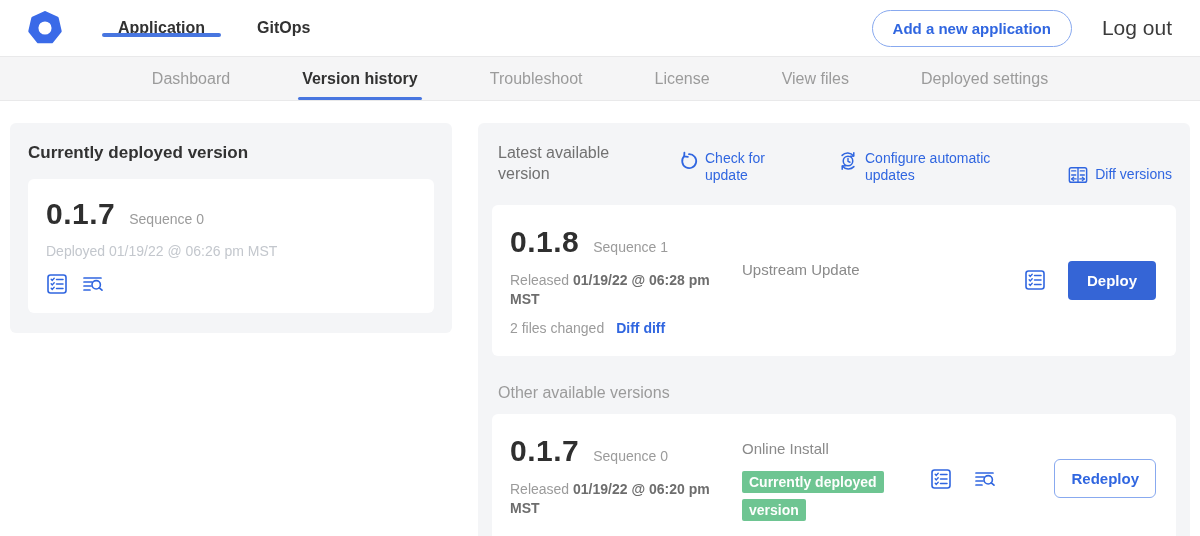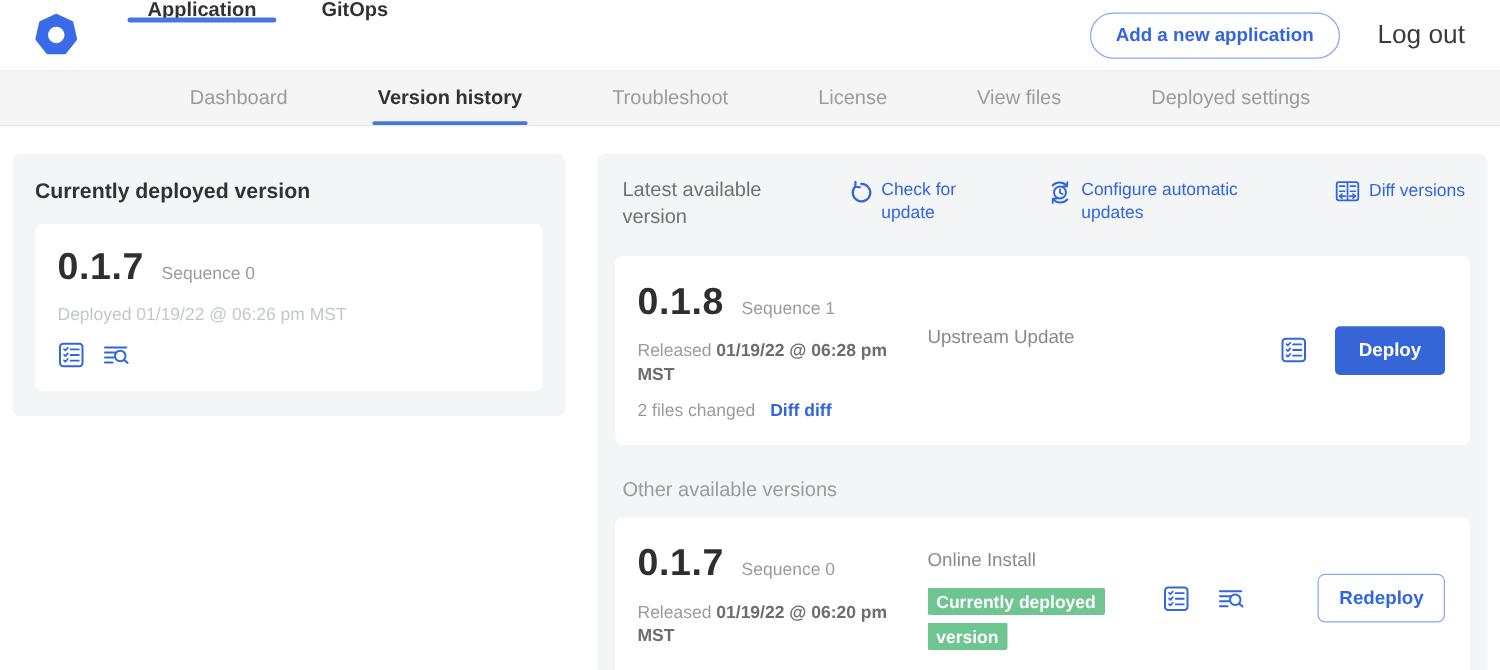--- a/index.html
+++ b/index.html
@@ -6,21 +6,21 @@
   html, body { width: 1200px; height: 536px; background: #fff; overflow: hidden; }
   body { font-family: "Liberation Sans", sans-serif; color: #323232; }
 
   
   .header {
     height: 57px; display: flex; align-items: stretch;
     padding: 0 28px; background: #fff; border-bottom: 1px solid #e9e9ea;
   }
   .logo-wrap { display: flex; align-items: center; margin-right: 40px; }
   .logo-wrap svg { width: 34px; height: 34px; display: block; }
-  .top-tabs { display: flex; align-items: flex-start; }
+  .top-tabs { display: flex; align-items: center; }
   .top-tab {
     display: flex; align-items: center; padding: 0 16px; margin-right: 20px;
     font-size: 16px; font-weight: 600; color: #323232; cursor: pointer;
     position: relative;
   }
   .top-tab.active::after {
     content: ""; position: absolute; left: 0; right: 0; bottom: 0;
     height: 4px; background: #4876e0; border-radius: 2px;
   }
   .header-spacer { flex: 1; }
@@ -61,21 +61,21 @@
   .version-num { font-size: 30px; font-weight: 700; color: #2f2f2f; letter-spacing: 0.5px; }
   .sequence { font-size: 14px; color: #9b9b9b; }
 
   .deployed-line { margin-top: 12px; font-size: 14px; color: #c3c7cd; }
 
   .icon-row { display: flex; gap: 14px; margin-top: 14px; }
   .blue-icon { color: #3066e0; cursor: pointer; display: inline-flex; }
   .blue-icon svg { width: 22px; height: 22px; display: block; }
 
   
-  .right-header { display: flex; align-items: flex-start; padding: 2px 4px 0 6px; }
+  .right-header { display: flex; align-items: flex-end; padding: 2px 4px 0 6px; }
   .right-title { font-size: 16px; color: #717171; width: 130px; line-height: 1.3; }
   .action-link {
     display: flex; align-items: flex-start; gap: 7px; color: #3066e0;
     font-size: 14px; font-weight: 500; line-height: 1.25; cursor: pointer;
   }
   .action-link svg { width: 20px; height: 20px; flex: none; margin-top: 1px; }
   .action-check { margin-left: 50px; width: 105px; }
   .action-config { margin-left: 55px; width: 175px; }
   .right-header-spacer { flex: 1; }
   .action-diff { align-items: center; }

